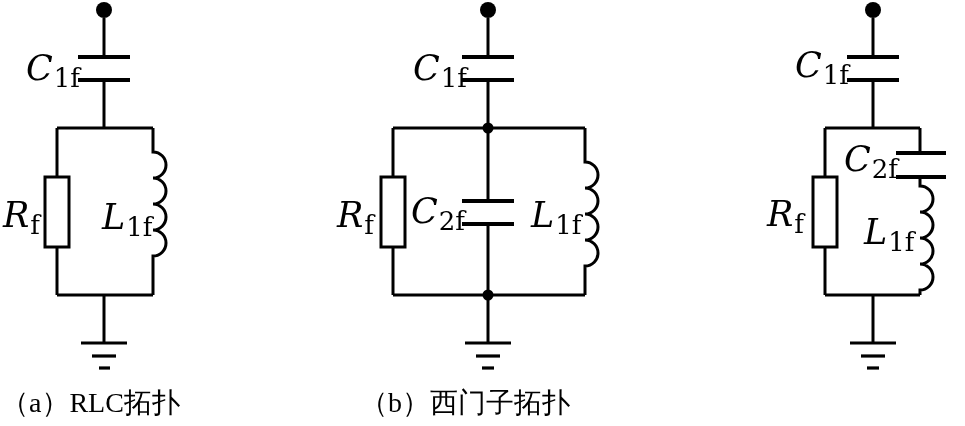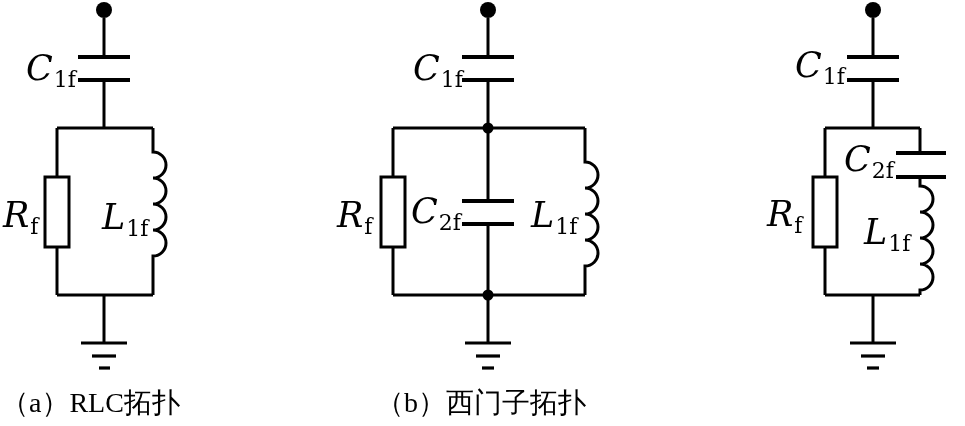--- a/index.html
+++ b/index.html
@@ -18,21 +18,21 @@
     line-height:1;
   }
   .lm{
     font-family:"DejaVu Serif",serif;
     font-style:italic;
     font-size:35px;
   }
   .ls{
     font-family:"DejaVu Serif",serif;
     font-style:normal;
-    font-size:22px;
+    font-size:26px;
     vertical-align:-7px;
     margin-left:1px;
   }
   .caption{
     position:absolute;
     top:384px;
     font-family:"Liberation Serif","DejaVu Serif",serif;
     font-size:28px;
     color:#000;
     white-space:nowrap;
@@ -133,15 +133,15 @@
   <div class="clabel" style="left:337px;top:198px"><span class="lm">R</span><span class="ls">f</span></div>
   <div class="clabel" style="left:411px;top:194px"><span class="lm">C</span><span class="ls">2f</span></div>
   <div class="clabel" style="left:531px;top:198px"><span class="lm">L</span><span class="ls">1f</span></div>
 
   <div class="clabel" style="left:795px;top:48px"><span class="lm">C</span><span class="ls">1f</span></div>
   <div class="clabel" style="left:767px;top:197px"><span class="lm">R</span><span class="ls">f</span></div>
   <div class="clabel" style="left:844px;top:142px"><span class="lm">C</span><span class="ls">2f</span></div>
   <div class="clabel" style="left:864px;top:215px"><span class="lm">L</span><span class="ls">1f</span></div>
 
   <div class="caption" style="left:1px">（a）RLC拓扑</div>
-  <div class="caption" style="left:376px">（b）西门子拓扑</div>
+  <div class="caption" style="left:360px">（b）西门子拓扑</div>
 
 </div>
 
 </body></html>

